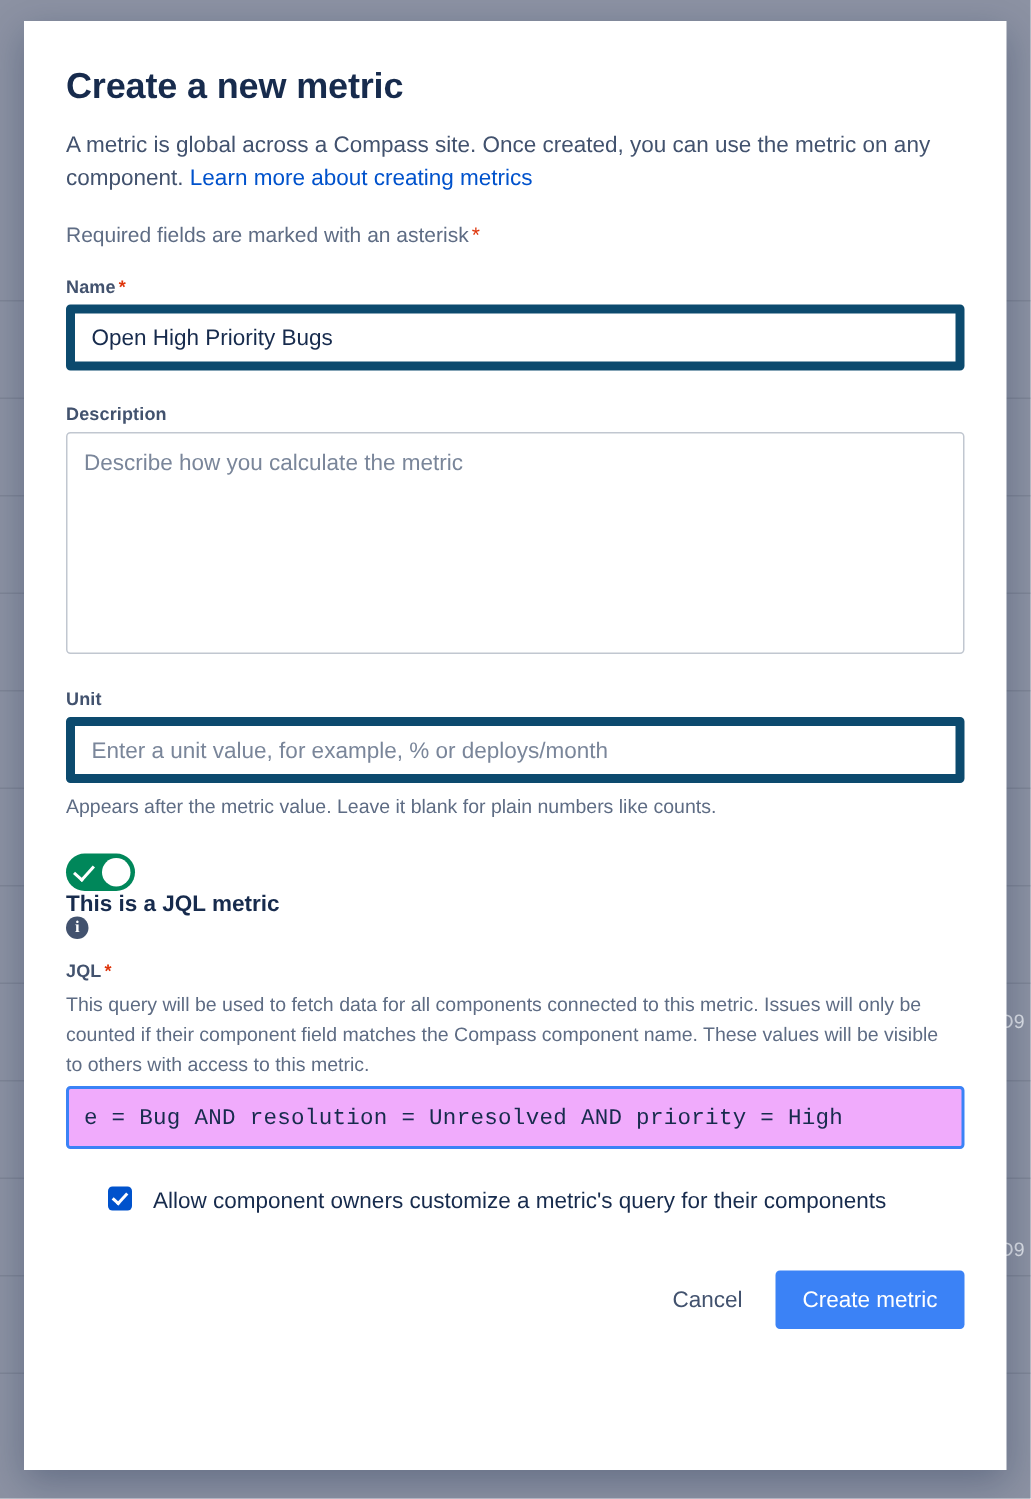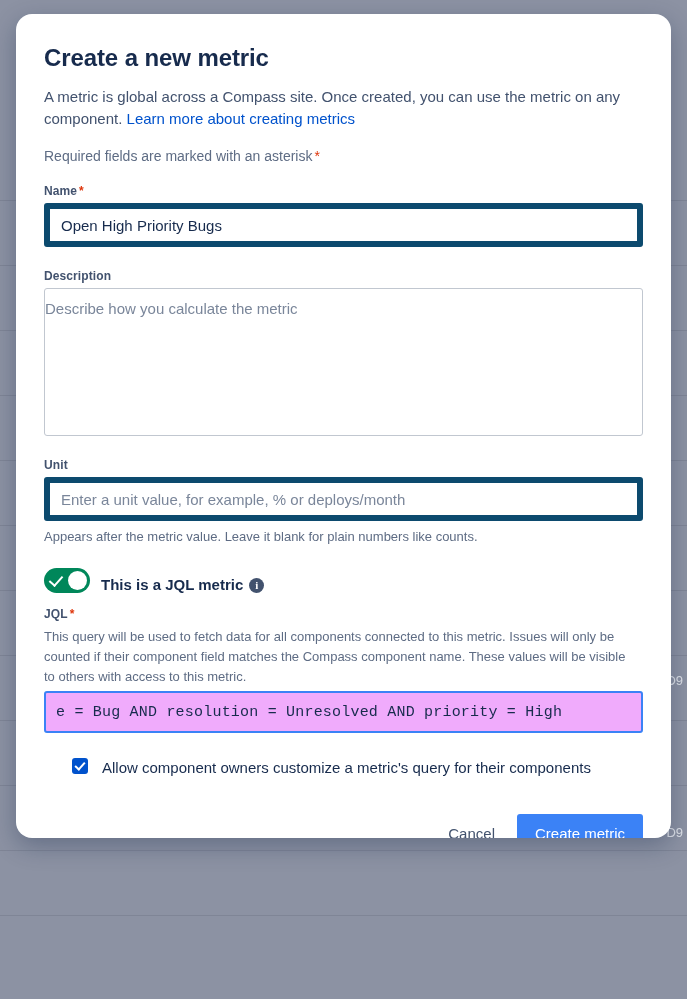--- a/index.html
+++ b/index.html
@@ -34,23 +34,23 @@
     color: #dfe2e8;
     font-size: 13px;
     font-family: "Liberation Sans", sans-serif;
   }
 
   .modal {
     position: absolute;
     left: 16px;
     top: 14px;
     width: 655px;
-    height: 824px;
+    height: 966px;
     background: #ffffff;
-    border-radius: 16px;
+    border-radius: 0;
     box-shadow: 0 8px 24px rgba(9,30,66,0.30);
     box-sizing: border-box;
     overflow: hidden;
   }
 
   .modal-inner {
     padding: 30px 28px 0 28px;
   }
 
   .modal-title {
@@ -112,21 +112,21 @@
 
   .textarea {
     box-sizing: border-box;
     width: 100%;
     height: 148px;
     border: 1px solid #c1c7d0;
     border-radius: 3px;
     background: #ffffff;
     font-size: 15px;
     color: #3b82f6;
-    padding: 10px 0;
+    padding: 10px 11px;
     font-family: "Liberation Sans", sans-serif;
     resize: none;
     outline: none;
     line-height: 20px;
   }
   .textarea::placeholder {
     color: #7a869a;
   }
 
   .spacer-22 { height: 22px; }
@@ -135,22 +135,23 @@
 
   .helper-text {
     font-size: 13px;
     line-height: 18px;
     color: #5e6c84;
     margin: 7px 0 0 0;
   }
 
   .toggle-row {
     display: flex;
-    align-items: flex-end;
+    align-items: flex-start;
     margin: 22px 0 0 0;
+    flex-direction: column;
   }
   .toggle {
     width: 46px;
     height: 25px;
     border-radius: 13px;
     background: #00875a;
     position: relative;
     flex: 0 0 auto;
     margin-right: 11px;
     cursor: pointer;

